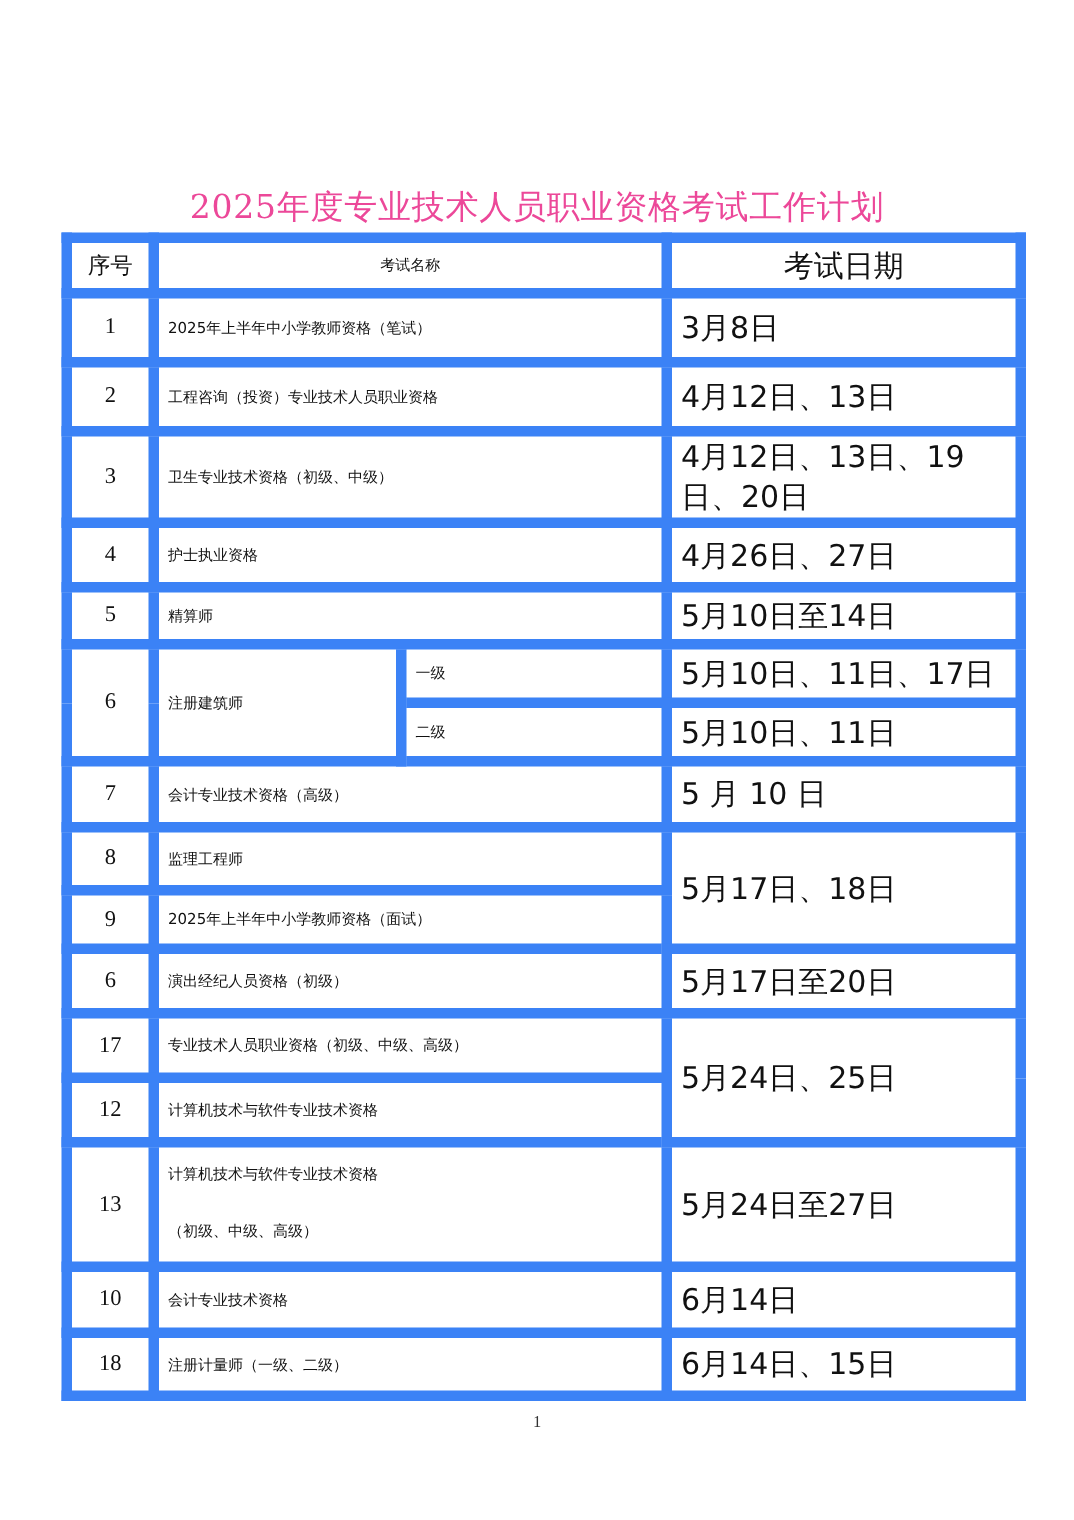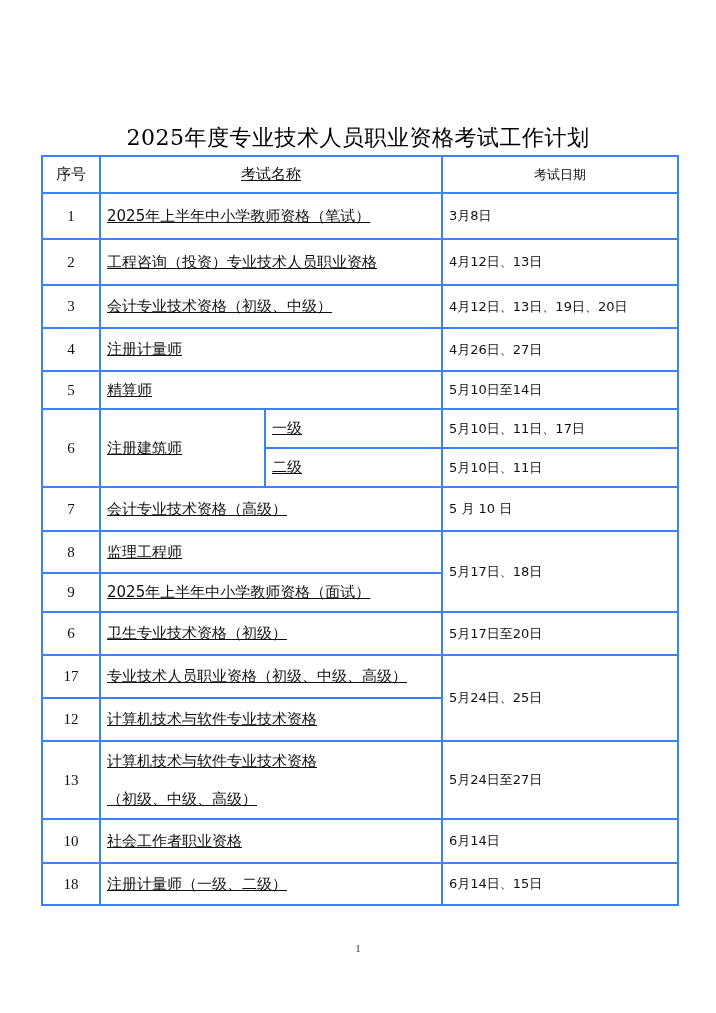--- a/index.html
+++ b/index.html
@@ -1,24 +1,24 @@
 <!DOCTYPE html>
 <html><head>
 <meta charset="utf-8">
 <style>
   html, body { margin: 0; padding: 0; background: #ffffff; }
   body { width: 716px; height: 1013px; position: relative; overflow: hidden;
          font-family: "DejaVu Sans", sans-serif; color: #111; }
   .page-title { position: absolute; left: 0; width: 716px; top: 123px; text-align: center;
-                font-family: "DejaVu Serif", "Liberation Serif", serif; font-size: 22px; letter-spacing: 0.5px; color: #000000; }
+                font-family: "DejaVu Serif", "Liberation Serif", serif; font-size: 22px; letter-spacing: 0.5px; color: #ec4899; }
   table.sched { position: absolute; left: 41px; top: 155px; width: 636px; border-collapse: collapse; table-layout: fixed; }
-  table.sched td, table.sched th { border: 2px solid #3b82f6; padding: 0; font-weight: normal; vertical-align: middle; }
+  table.sched td, table.sched th { border: 7px solid #3b82f6; padding: 0; font-weight: normal; vertical-align: middle; }
   .c-seq { text-align: center; font-family: "Liberation Serif", serif; font-size: 15px; }
-  .c-name { text-align: left; padding-left: 6px !important; font-size: 15px; text-decoration: underline; }
-  .c-date { text-align: left; padding-left: 6px !important; font-size: 13px; }
+  .c-name { text-align: left; padding-left: 6px !important; font-size: 10px; }
+  .c-date { text-align: left; padding-left: 6px !important; font-size: 20px; }
   th.c-name, th.c-date { text-align: center; padding-left: 0 !important; }
   th { font-size: 15px; }
   .two-line { line-height: 38px; }
   .page-number { position: absolute; left: 0; width: 716px; top: 942px; text-align: center;
                  font-family: "Liberation Serif", serif; font-size: 11px; color: #333; }
 </style>
 </head>
 <body>
 
 <div class="page-title">2025年度专业技术人员职业资格考试工作计划</div>
@@ -42,26 +42,26 @@
     <td class="c-name" colspan="2">2025年上半年中小学教师资格（笔试）</td>
     <td class="c-date">3月8日</td>
   </tr>
   <tr style="height:46px">
     <td class="c-seq">2</td>
     <td class="c-name" colspan="2">工程咨询（投资）专业技术人员职业资格</td>
     <td class="c-date">4月12日、13日</td>
   </tr>
   <tr style="height:43px">
     <td class="c-seq">3</td>
-    <td class="c-name" colspan="2">会计专业技术资格（初级、中级）</td>
+    <td class="c-name" colspan="2">卫生专业技术资格（初级、中级）</td>
     <td class="c-date">4月12日、13日、19日、20日</td>
   </tr>
   <tr style="height:43px">
     <td class="c-seq">4</td>
-    <td class="c-name" colspan="2">注册计量师</td>
+    <td class="c-name" colspan="2">护士执业资格</td>
     <td class="c-date">4月26日、27日</td>
   </tr>
   <tr style="height:38px">
     <td class="c-seq">5</td>
     <td class="c-name" colspan="2">精算师</td>
     <td class="c-date">5月10日至14日</td>
   </tr>
 
   <tr style="height:39px">
     <td class="c-seq" rowspan="2">6</td>
@@ -85,21 +85,21 @@
     <td class="c-name" colspan="2">监理工程师</td>
     <td class="c-date" rowspan="2">5月17日、18日</td>
   </tr>
   <tr style="height:39px">
     <td class="c-seq">9</td>
     <td class="c-name" colspan="2">2025年上半年中小学教师资格（面试）</td>
   </tr>
 
   <tr style="height:43px">
     <td class="c-seq">6</td>
-    <td class="c-name" colspan="2">卫生专业技术资格（初级）</td>
+    <td class="c-name" colspan="2">演出经纪人员资格（初级）</td>
     <td class="c-date">5月17日至20日</td>
   </tr>
 
   <tr style="height:43px">
     <td class="c-seq">17</td>
     <td class="c-name" colspan="2">专业技术人员职业资格（初级、中级、高级）</td>
     <td class="c-date" rowspan="2">5月24日、25日</td>
   </tr>
   <tr style="height:43px">
     <td class="c-seq">12</td>
@@ -110,21 +110,21 @@
     <td class="c-seq">13</td>
     <td class="c-name two-line" colspan="2">
       <div>计算机技术与软件专业技术资格</div>
       <div>（初级、中级、高级）</div>
     </td>
     <td class="c-date">5月24日至27日</td>
   </tr>
 
   <tr style="height:44px">
     <td class="c-seq">10</td>
-    <td class="c-name" colspan="2">社会工作者职业资格</td>
+    <td class="c-name" colspan="2">会计专业技术资格</td>
     <td class="c-date">6月14日</td>
   </tr>
   <tr style="height:42px">
     <td class="c-seq">18</td>
     <td class="c-name" colspan="2">注册计量师（一级、二级）</td>
     <td class="c-date">6月14日、15日</td>
   </tr>
 </tbody>
   </table>
 

